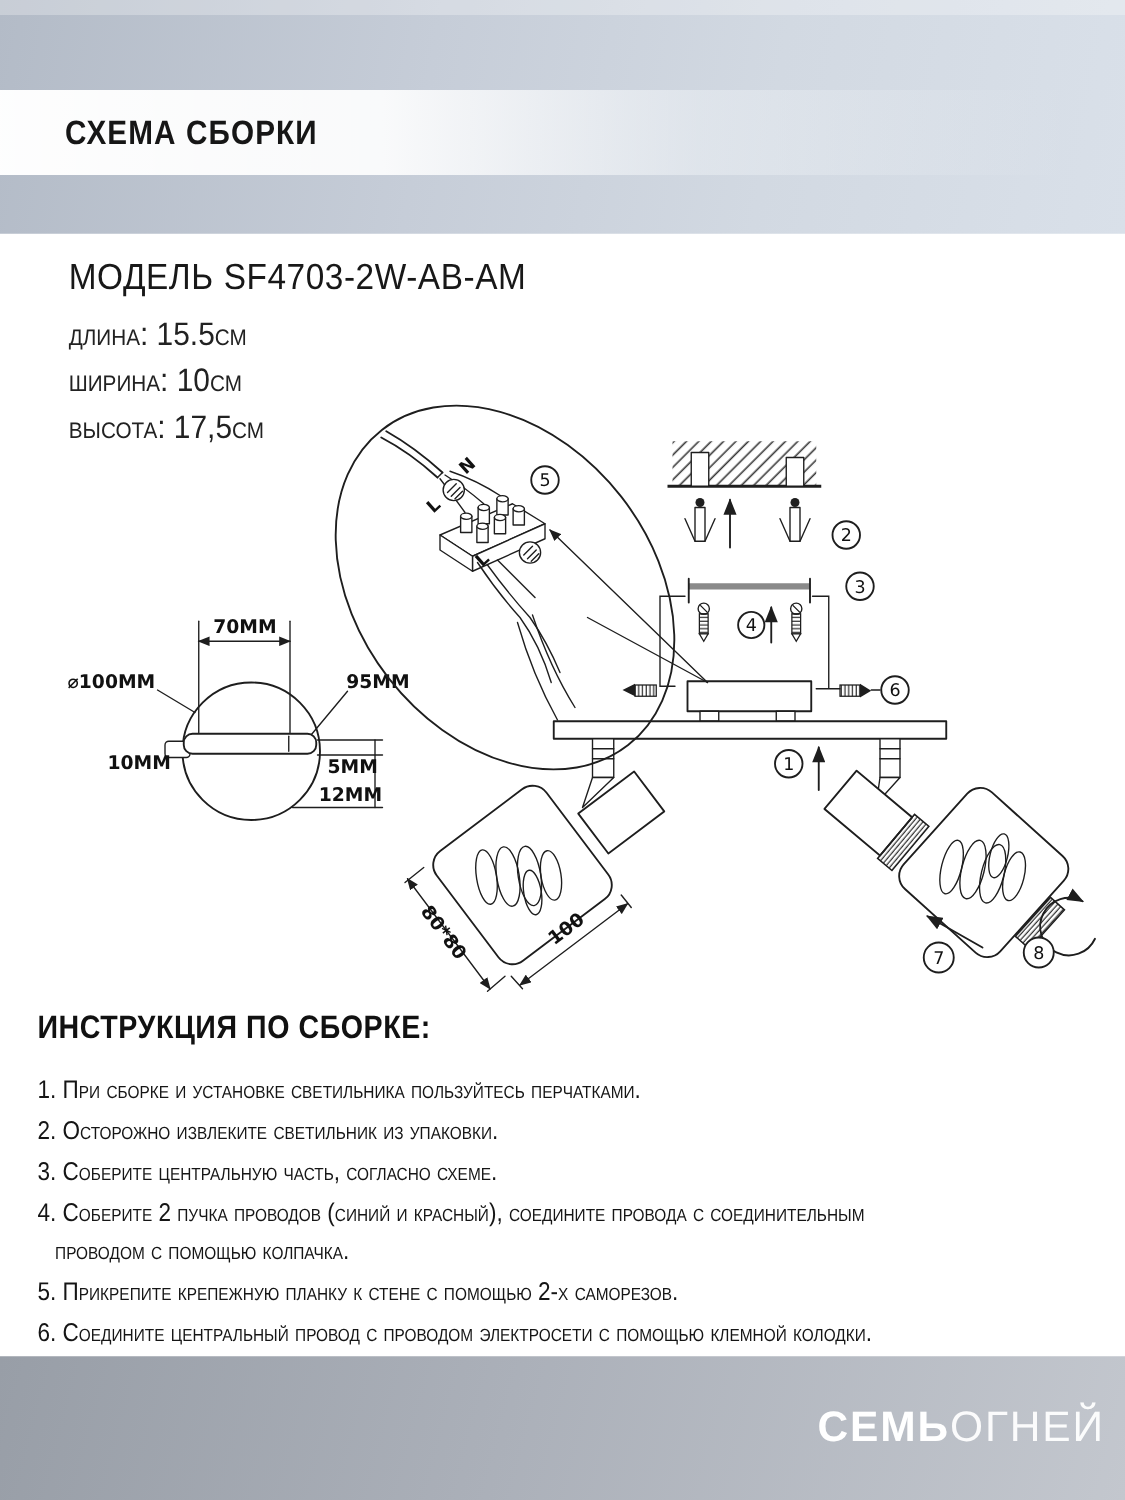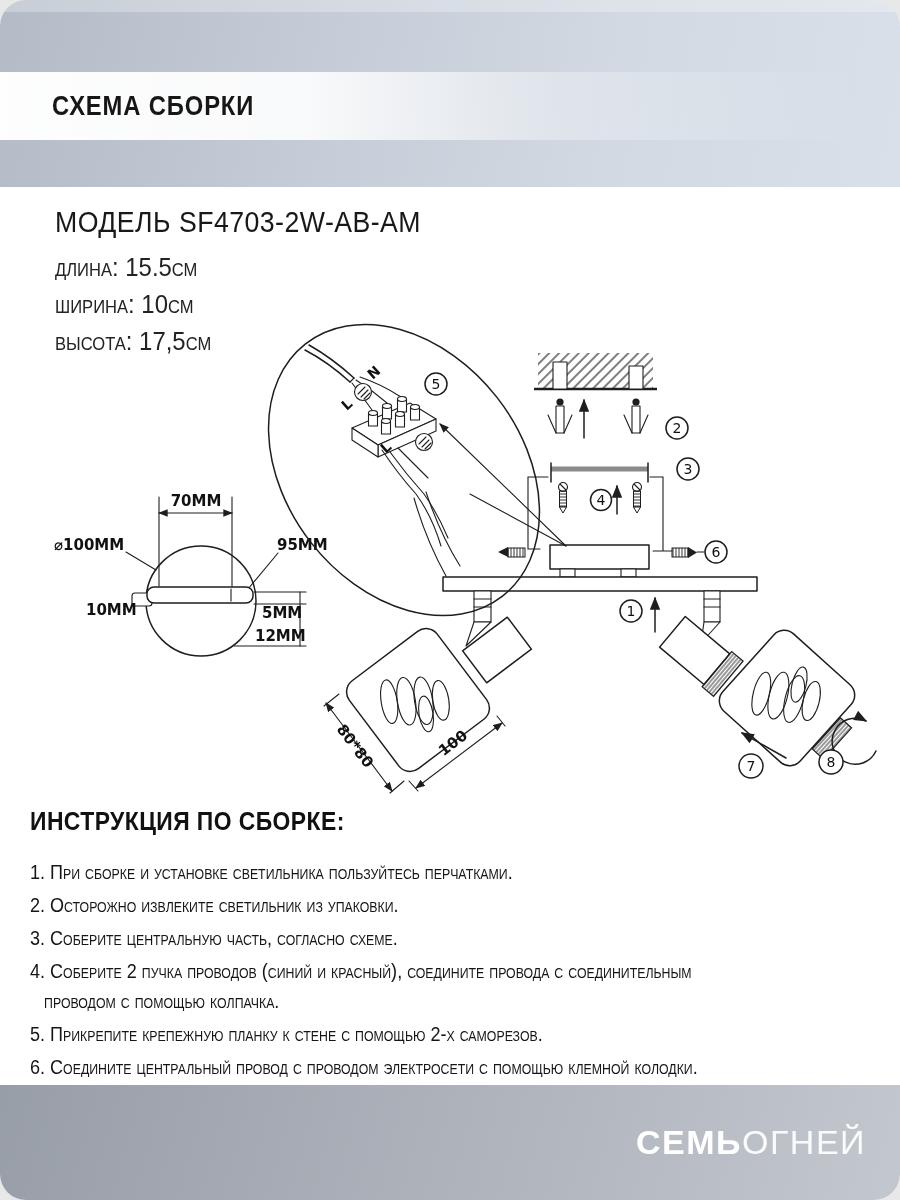--- a/index.html
+++ b/index.html
@@ -1,17 +1,17 @@
 <!DOCTYPE html>
 <html><head>
 <meta charset="utf-8">
 <style>
   html,body{margin:0;padding:0;background:#e8e8e8;}
   .page{position:relative;width:900px;height:1200px;background:#ffffff;overflow:hidden;
-        font-family:"Liberation Sans",sans-serif;color:#1c1c1c;border-radius:26px;}
+        font-family:"Liberation Sans",sans-serif;color:#1c1c1c;}
 
   
   .band{position:absolute;top:0;left:0;width:900px;height:187px;
         background:linear-gradient(100deg,#b3bbc7 0%,#c6cdd8 38%,#d2d9e2 68%,#d9e0e9 100%);}
   .band-topline{position:absolute;top:0;left:0;width:100%;height:12px;background:rgba(255,255,255,.28);}
   .title-strip{position:absolute;top:72px;left:0;width:100%;height:68px;
         background:linear-gradient(90deg,rgba(255,255,255,.98) 0%,rgba(255,255,255,.9) 34%,rgba(238,242,246,.5) 62%,rgba(238,242,246,0) 95%);}
   .page-title{margin:0;position:absolute;left:52px;top:0;line-height:68px;
         font-size:27px;font-weight:700;letter-spacing:1px;color:#161616;
         transform:scaleX(.88);transform-origin:left center;white-space:nowrap;}
@@ -35,21 +35,21 @@
   
   .instructions{position:absolute;left:30px;top:806px;width:1010px;
         transform:scaleX(.88);transform-origin:left top;}
   .instr-heading{margin:0 0 20px 0;font-size:26px;font-weight:600;letter-spacing:.5px;color:#111;}
   .instr-item{font-size:20.5px;line-height:30px;margin-bottom:3px;font-variant-caps:small-caps;
         white-space:pre-line;padding-left:16px;text-indent:-16px;color:#151515;}
 
   
   .footer{position:absolute;left:0;bottom:0;width:900px;height:115px;box-sizing:border-box;
         background:linear-gradient(105deg,#989ea7 0%,#abb0b9 45%,#c3c7ce 100%);
-        display:flex;align-items:center;justify-content:flex-end;padding-right:34px;}
+        display:flex;align-items:center;justify-content:flex-end;padding-right:16px;}
   .brand{font-size:34px;letter-spacing:1.5px;color:#ffffff;white-space:nowrap;}
   .brand-bold{font-weight:700;}
   .brand-light{font-weight:400;opacity:.95;}
 </style>
 </head>
 <body>
 
 <div class="page">
 
   <header class="band">

